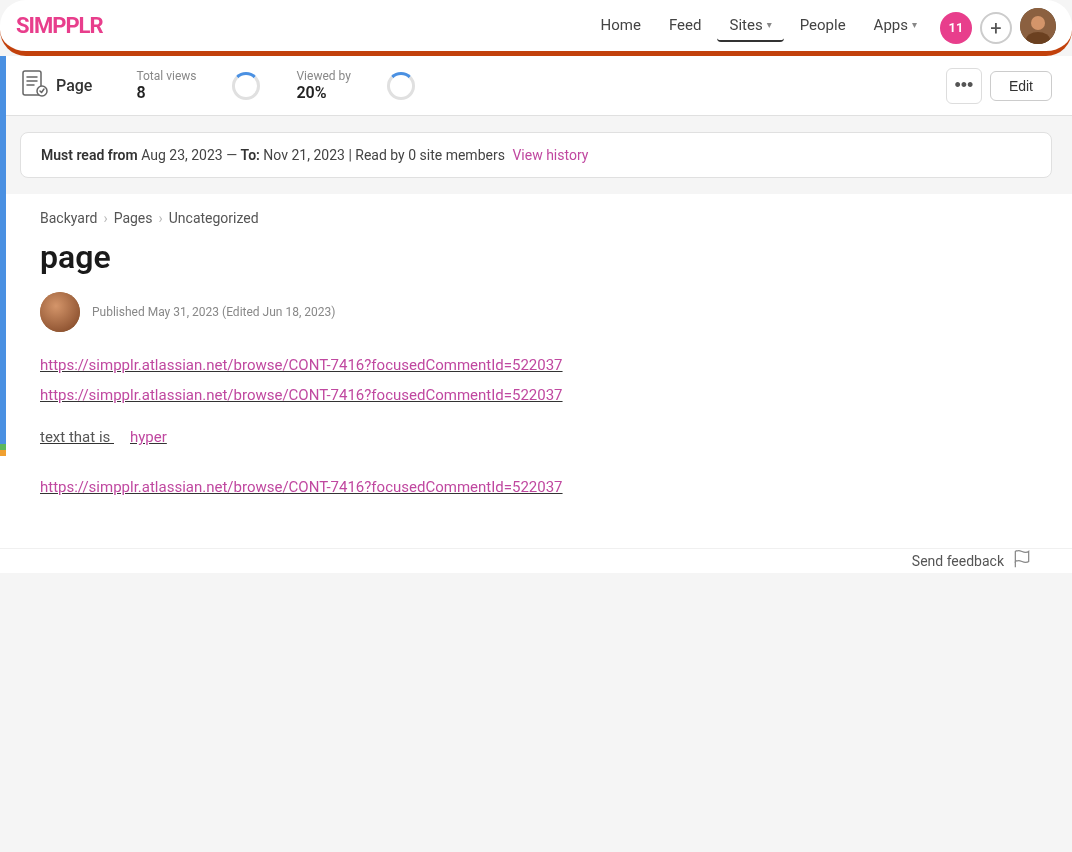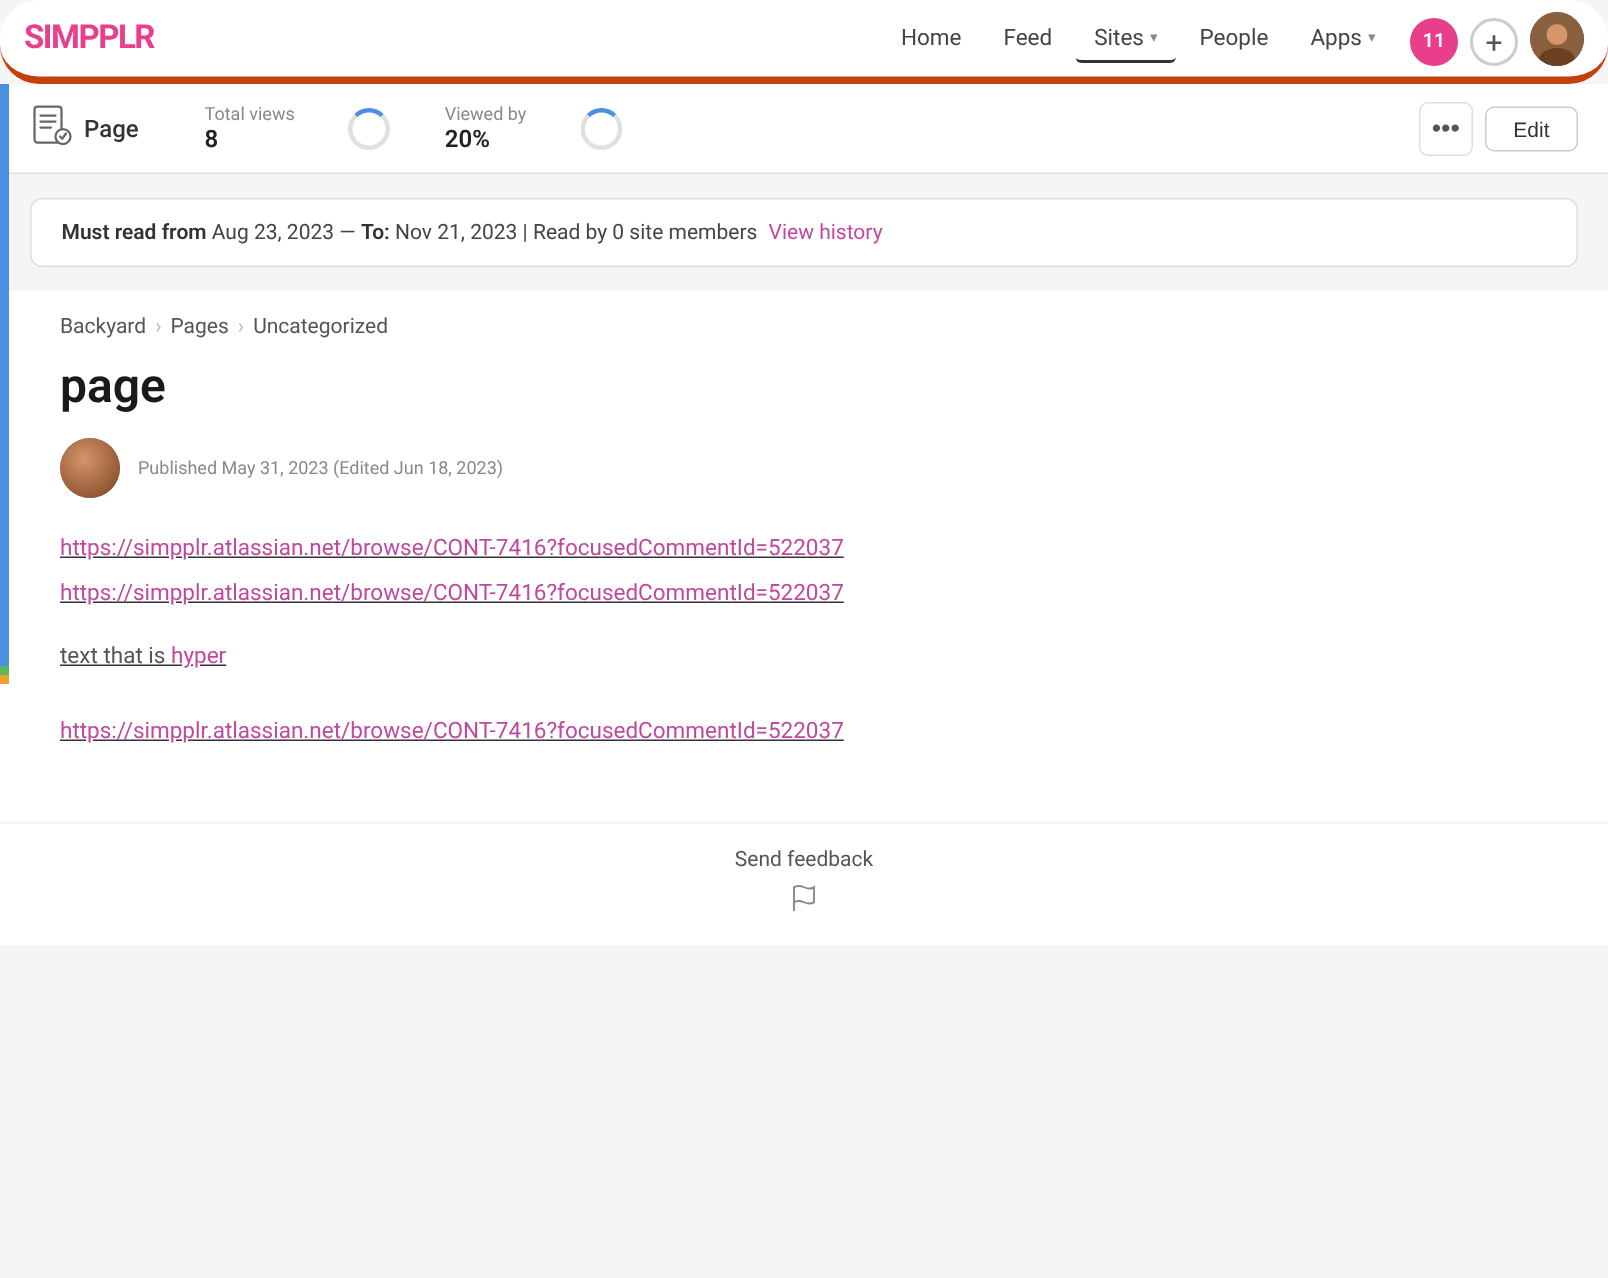--- a/index.html
+++ b/index.html
@@ -124,26 +124,26 @@
     .author-name { font-size: 15px; font-weight: 600; color: #222; }
     .follow-btn {
       padding: 3px 12px; border: 1px solid #4a90e2; border-radius: 4px;
       background: #fff; color: #4a90e2; font-size: 13px; cursor: pointer;
     }
     .author-meta { font-size: 12px; color: #888; }
 
     .page-body { padding: 8px 28px 40px 40px; text-decoration: underline; }
     .content-link { color: #c048a0; text-decoration: none; font-size: 15px; display: block; margin-bottom: 12px; }
     .hyper-text { font-size: 15px; color: #555; margin: 24px 0; }
-    .hyper-text a { color: #c048a0; text-decoration: none; }
+    .hyper-text a { color: #c048a0; text-decoration: none; margin-left: 16px; }
 
     
     .feedback-bar {
       display: flex; justify-content: flex-end; align-items: center;
-      padding: 16px 40px; border-top: 1px solid #f0f0f0; gap: 8px; flex-direction: column;
+      padding: 0 40px; border-top: 1px solid #f0f0f0; gap: 8px;
     }
     .send-feedback-label { font-size: 14px; color: #555; }
     .flag-icon { color: #888; font-size: 18px; cursor: pointer; }
 
     
     .left-accent {
       position: fixed; left: 0; top: 56px; width: 6px; height: 400px;
       display: flex; flex-direction: column;
     }
     .accent-blue { background: #4a90e2; flex: 1; }

